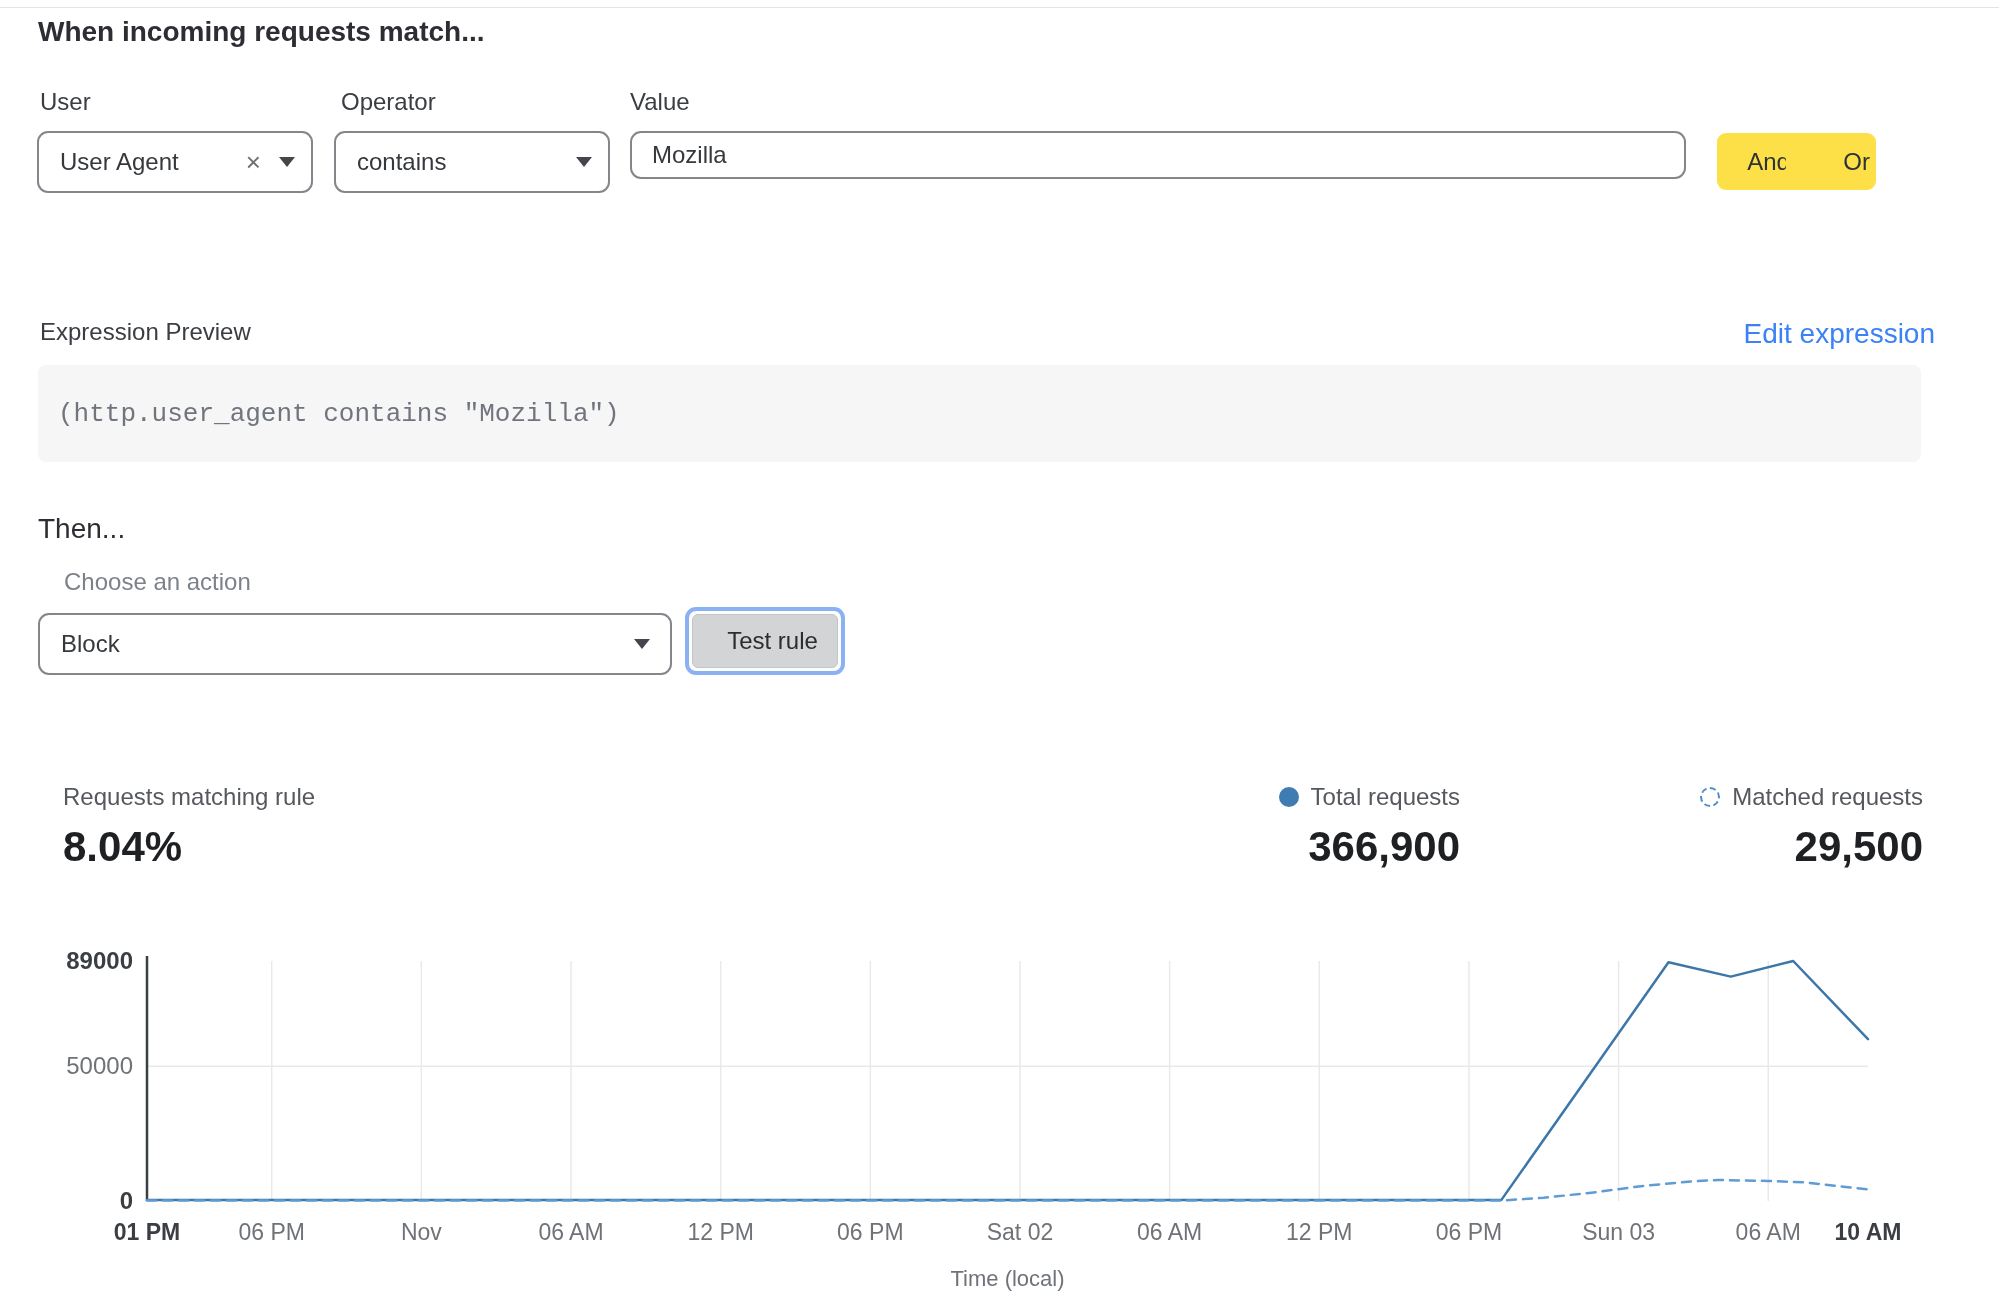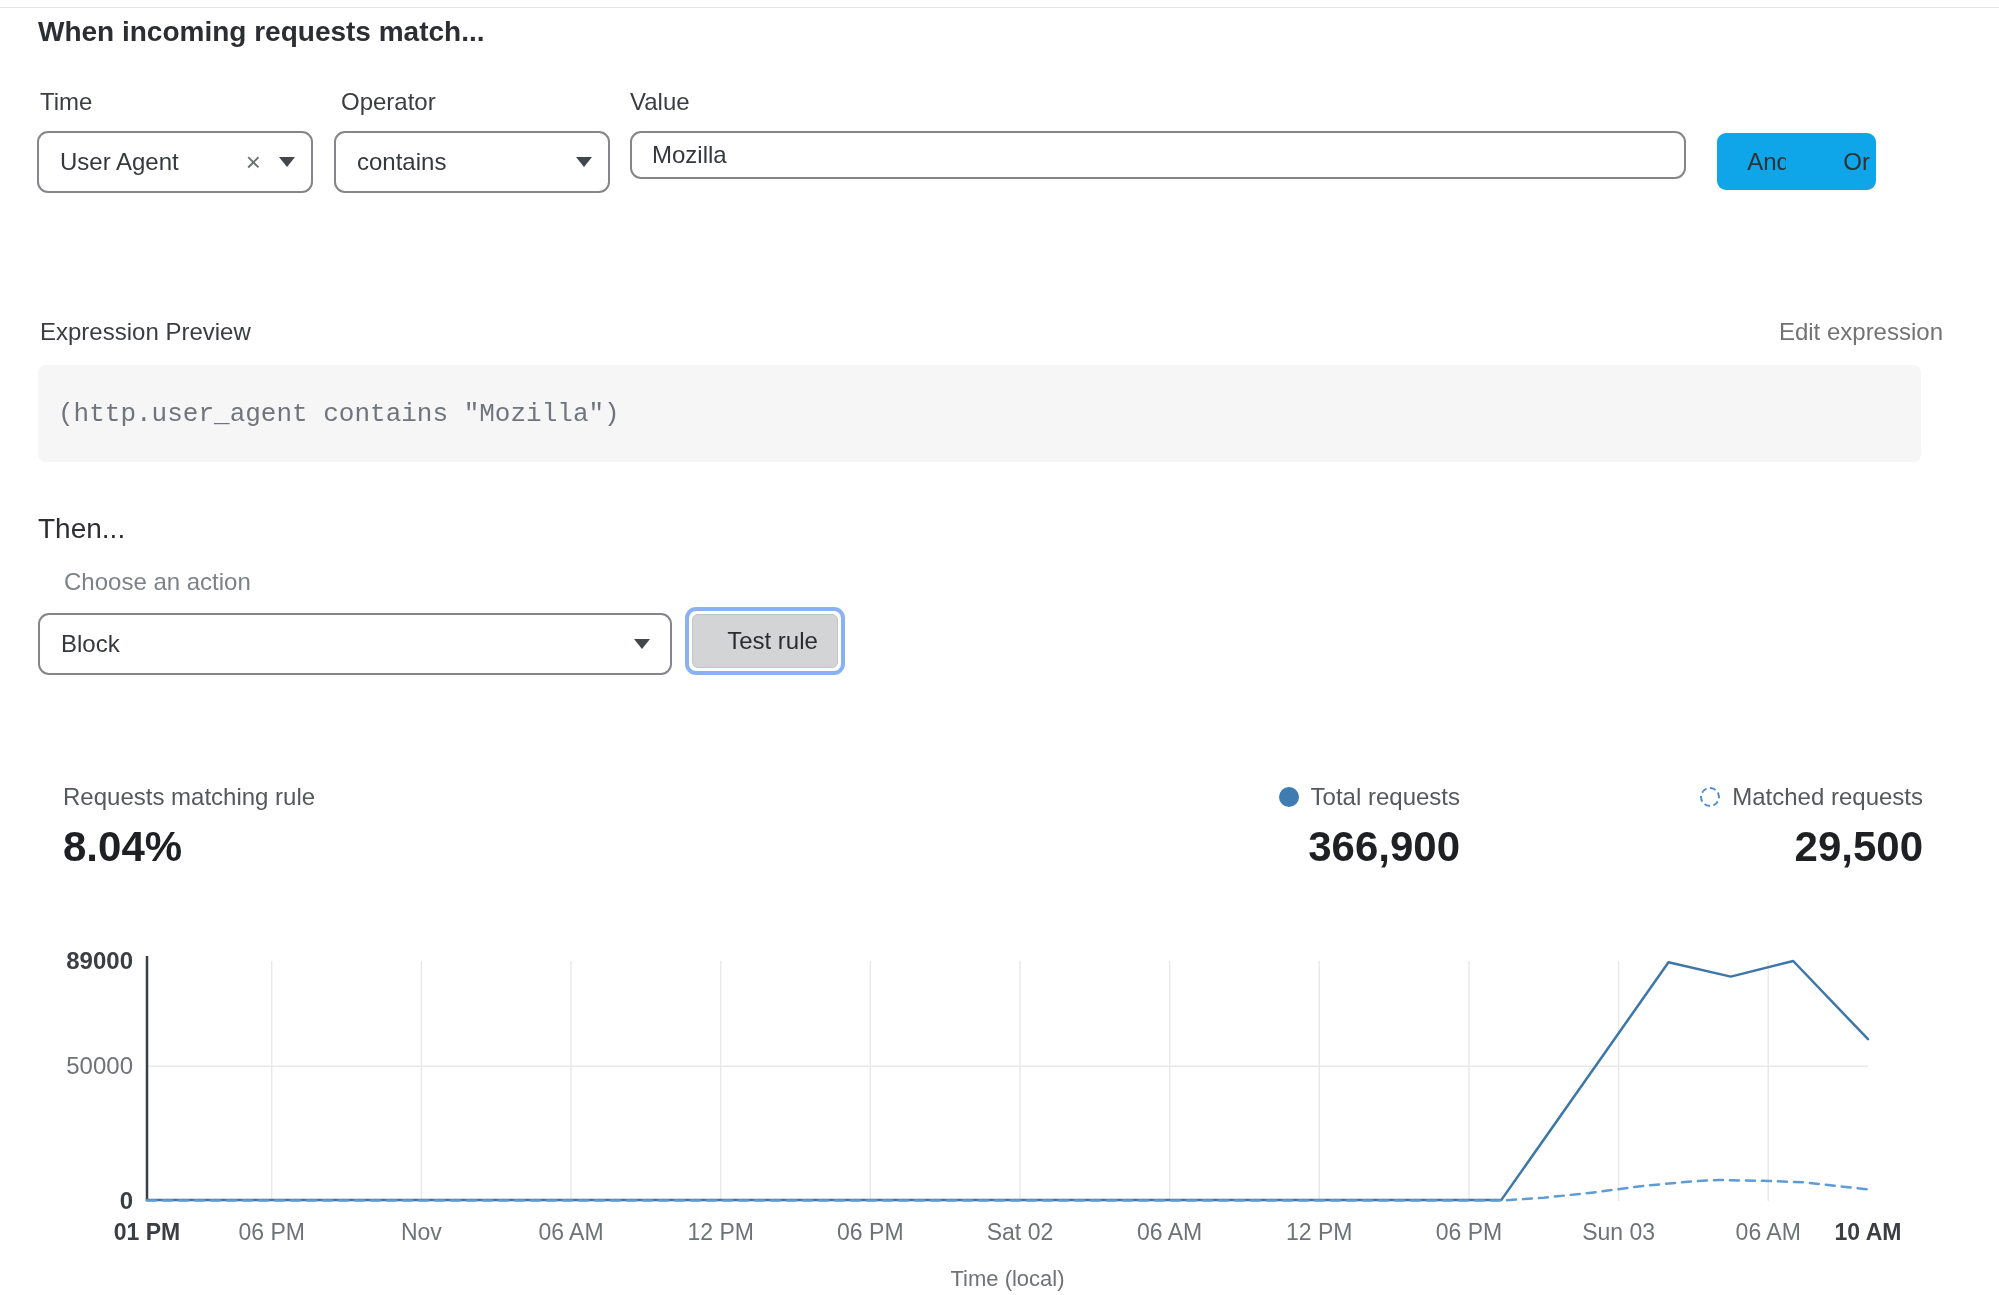--- a/index.html
+++ b/index.html
@@ -14,25 +14,25 @@
           font-size:24px;color:#35383d;cursor:pointer;}
   .field-select{left:37px;width:276px;padding:0 16px 0 21px;}
   .operator-select{left:334px;width:276px;padding:0 16px 0 21px;}
   .sel-text{flex:1;white-space:nowrap;overflow:hidden;}
   .clear{font-size:26px;color:#6d7075;margin-right:18px;line-height:1;}
   .chev{width:0;height:0;border-left:8px solid transparent;border-right:8px solid transparent;
         border-top:10px solid #43464b;}
   .value-input{position:absolute;left:630px;top:131px;width:1056px;height:48px;box-sizing:border-box;
         border:2px solid #85868b;border-radius:11px;font-size:24px;color:#35383d;
         padding:0 20px;font-family:"Liberation Sans",sans-serif;background:#fff;}
-  .andor{position:absolute;top:133px;height:57px;background:#0ea5e9;border:none;border-radius:9px;
+  .andor{position:absolute;top:133px;height:57px;background:#fde047;border:none;border-radius:9px;
         font-size:24px;color:#2f3235;font-family:"Liberation Sans",sans-serif;cursor:pointer;}
   .and-btn{left:1717px;width:103px;} .or-btn{left:1786px;width:90px;text-align:right;}
   .exp-label{position:absolute;left:40px;top:318px;font-size:24px;color:#3a3d42;}
-  .edit-link{position:absolute;top:318px;right:56px;font-size:24px;color:#737373;cursor:pointer;text-decoration:none;}
+  .edit-link{position:absolute;top:318px;right:64px;font-size:28px;color:#3b82f6;cursor:pointer;text-decoration:none;}
   .code-box{position:absolute;left:38px;top:365px;width:1883px;height:97px;box-sizing:border-box;
         background:#f6f6f7;border-radius:8px;display:flex;align-items:center;padding:0 20px;}
   .code-text{font-family:"Liberation Mono","DejaVu Sans Mono",monospace;font-size:26px;color:#70757d;}
   .h2{position:absolute;left:38px;top:513px;font-size:28px;font-weight:400;color:#2c2e33;}
   .choose-label{position:absolute;left:40px;top:568px;font-size:24px;color:#7d828a;margin-left:24px;}
   .action-select{left:38px;top:613px;width:634px;padding:0 20px 0 21px;gap:16px;}
   .action-select .chev{margin-left:auto;}
   .test-ring{position:absolute;left:685px;top:607px;width:160px;height:68px;box-sizing:border-box;
         border:4px solid #8ab1f3;border-radius:11px;background:#fdfdfd;padding:3px;}
   .test-btn{width:100%;height:100%;background:#d3d4d5;border:1px solid #c3c4c6;border-radius:6px;
@@ -49,21 +49,21 @@
   .chart-svg{position:absolute;left:0;top:935px;}
 </style>
 </head>
 <body>
 
 <div class="page">
   <div class="hairline"></div>
 
   <div class="h1">When incoming requests match...</div>
 
-  <div class="flabel lbl-field">Time</div>
+  <div class="flabel lbl-field">User</div>
   <div class="flabel lbl-operator">Operator</div>
   <div class="flabel lbl-value">Value</div>
 
   <div class="select field-select">
     <span class="sel-text">User Agent</span>
     <span class="clear">×</span>
     <span class="chev"></span>
   </div>
 
   <div class="select operator-select">

